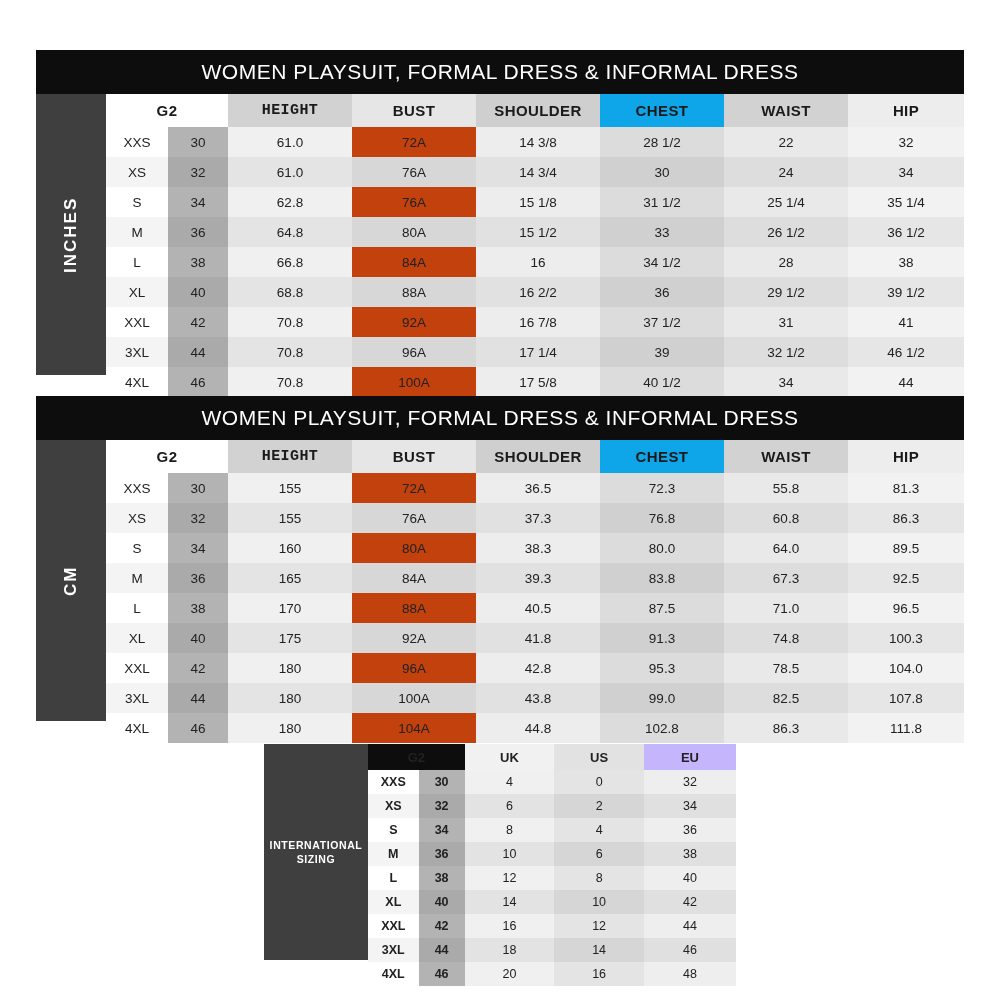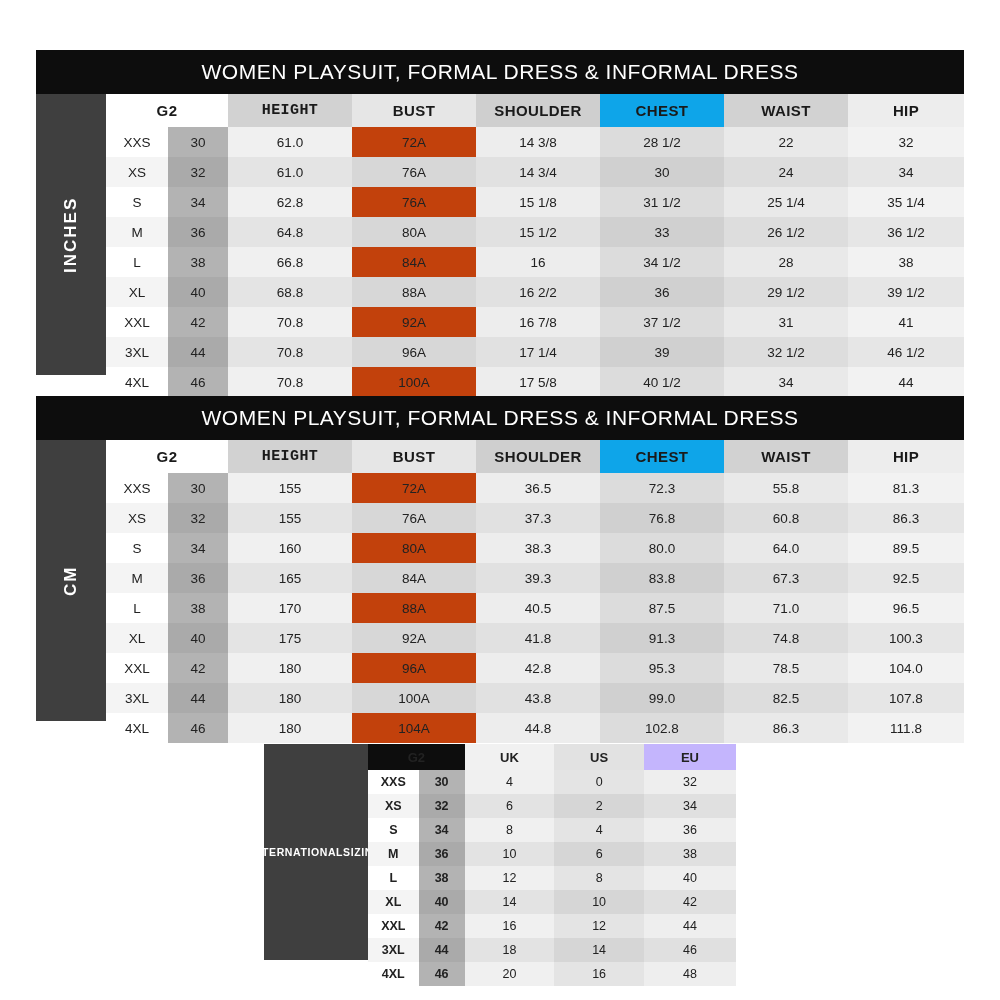--- a/index.html
+++ b/index.html
@@ -387,21 +387,21 @@
               <td class="cD">102.8</td>
               <td class="cE">86.3</td>
               <td class="cF">111.8</td>
             </tr>
           </tbody>
       </table>
     </div>
   </div>
 
   <div class="intl-block" style="left:264px; top:744px; width:472px; height:216px;">
-    <div class="intl-label" style="left:0; top:0; width:104px; height:216px; display:flex; align-items:center; justify-content:center;">
+    <div class="intl-label" style="left:0; top:0; width:104px; height:216px; display:flex; flex-direction:column; align-items:center; justify-content:center;">
       <span>INTERNATIONAL</span>
       <span>SIZING</span>
     </div>
     <div style="position:absolute; left:104px; top:0;">
       <table class="intl" style="width:368px;">
         <colgroup>
           <col style="width:44px">
             <col style="width:40px">
             <col style="width:78px">
             <col style="width:78px">

